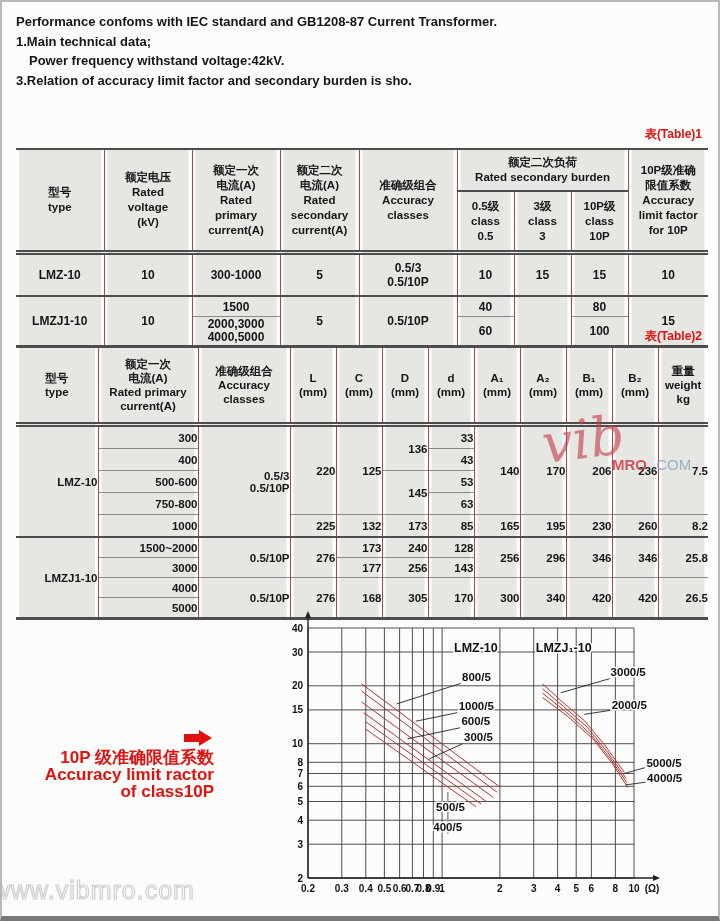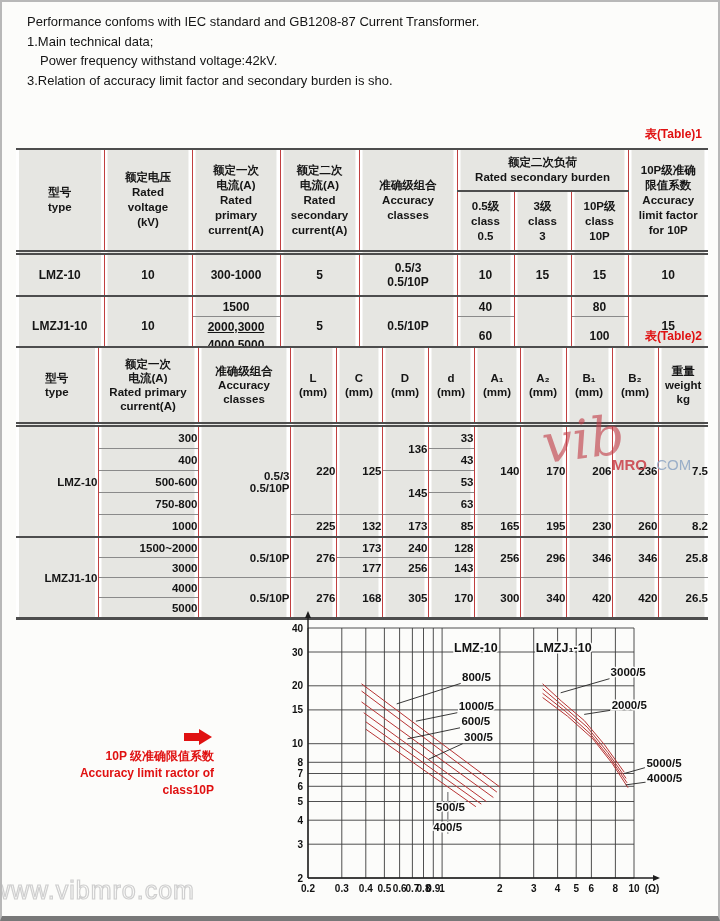--- a/index.html
+++ b/index.html
@@ -1,20 +1,20 @@
 <!DOCTYPE html>
 <html><head>
 <meta charset="utf-8">
 <style>
   html,body{margin:0;padding:0;background:#888;}
   .page{position:relative;width:720px;height:921px;box-sizing:border-box;margin:0 auto;
     background:#fcfcfa;border:2px solid #b8b8b8;border-bottom:5px solid #787878;
     overflow:hidden;font-family:"Liberation Sans",sans-serif;color:#151515;}
   
-  .intro{position:absolute;left:25px;top:10px;font-size:13px;font-weight:normal;line-height:19.5px;}
+  .intro{position:absolute;left:14px;top:10px;font-size:13px;font-weight:bold;line-height:19.5px;}
   .intro .ind{padding-left:13px;}
   .table-tag{position:absolute;right:16px;color:#e01111;font-weight:bold;font-size:12px;}
   .tag1{top:124px;text-align:center;} .tag2{top:326px;}
   
   .dtable{position:absolute;left:14px;border-collapse:collapse;table-layout:fixed;
     border-top:2px solid #4d4d4d;border-bottom:3px solid #4d4d4d;}
   .t1{top:146px;width:692px;} .t2{top:344px;width:692px;}
   .dtable th,.dtable td{
     font-weight:bold;text-align:center;vertical-align:middle;padding:1px 0;
     white-space:pre-line;border-left:1px solid #c04040;
@@ -25,24 +25,24 @@
   .t1 thead tr.sub th{height:56px;}
   .t1 tbody td{font-size:12px;}
   .t1 tr.r1 td{height:38px;}
   .t1 tr.lmzj td{border-top:2px solid #4d4d4d;height:17px;}
   .t1 tr.subrow td{border-top:1px solid #8a8a8a;height:19px;}
   .t2 thead th{height:72px;line-height:14px;}
   .t2 tbody td{font-size:11.5px;border-top:1px solid #8a8a8a;height:19px;text-align:right;}
   .t2 tr.first td{border-top:none;}
   .t2 tr.blk td{border-top:2px solid #4d4d4d;}
   .t2 tr.jrow td{height:17px;margin-top:28px;}
-  td.small{font-size:10px;line-height:18px;text-decoration:underline;}
+  td.small{font-size:10px;line-height:13px;}
   
   .callout{position:absolute;left:36px;top:726px;width:176px;text-align:right;
-    color:#e01111;font-weight:bold;font-size:12px;line-height:17px;}
+    color:#e01111;font-weight:bold;font-size:17px;line-height:17px;}
   .arrow-wrap{margin:0 2px 3px 0;}
   .arr-bar{display:inline-block;width:15px;height:8px;background:#e01111;vertical-align:middle;}
   .arr-head{display:inline-block;width:0;height:0;border-left:13px solid #e01111;
     border-top:8.5px solid transparent;border-bottom:8.5px solid transparent;vertical-align:middle;}
   
   .chart{position:absolute;left:276px;top:604px;width:440px;height:310px;}
   .grid{stroke:#3c3c3c;stroke-width:0.9;fill:none;}
   .axis{stroke:#1e1e1e;stroke-width:1.4;fill:none;}
   .arrowhead{fill:#1e1e1e;}
   .curve{fill:none;stroke:#b73333;stroke-width:1;}

